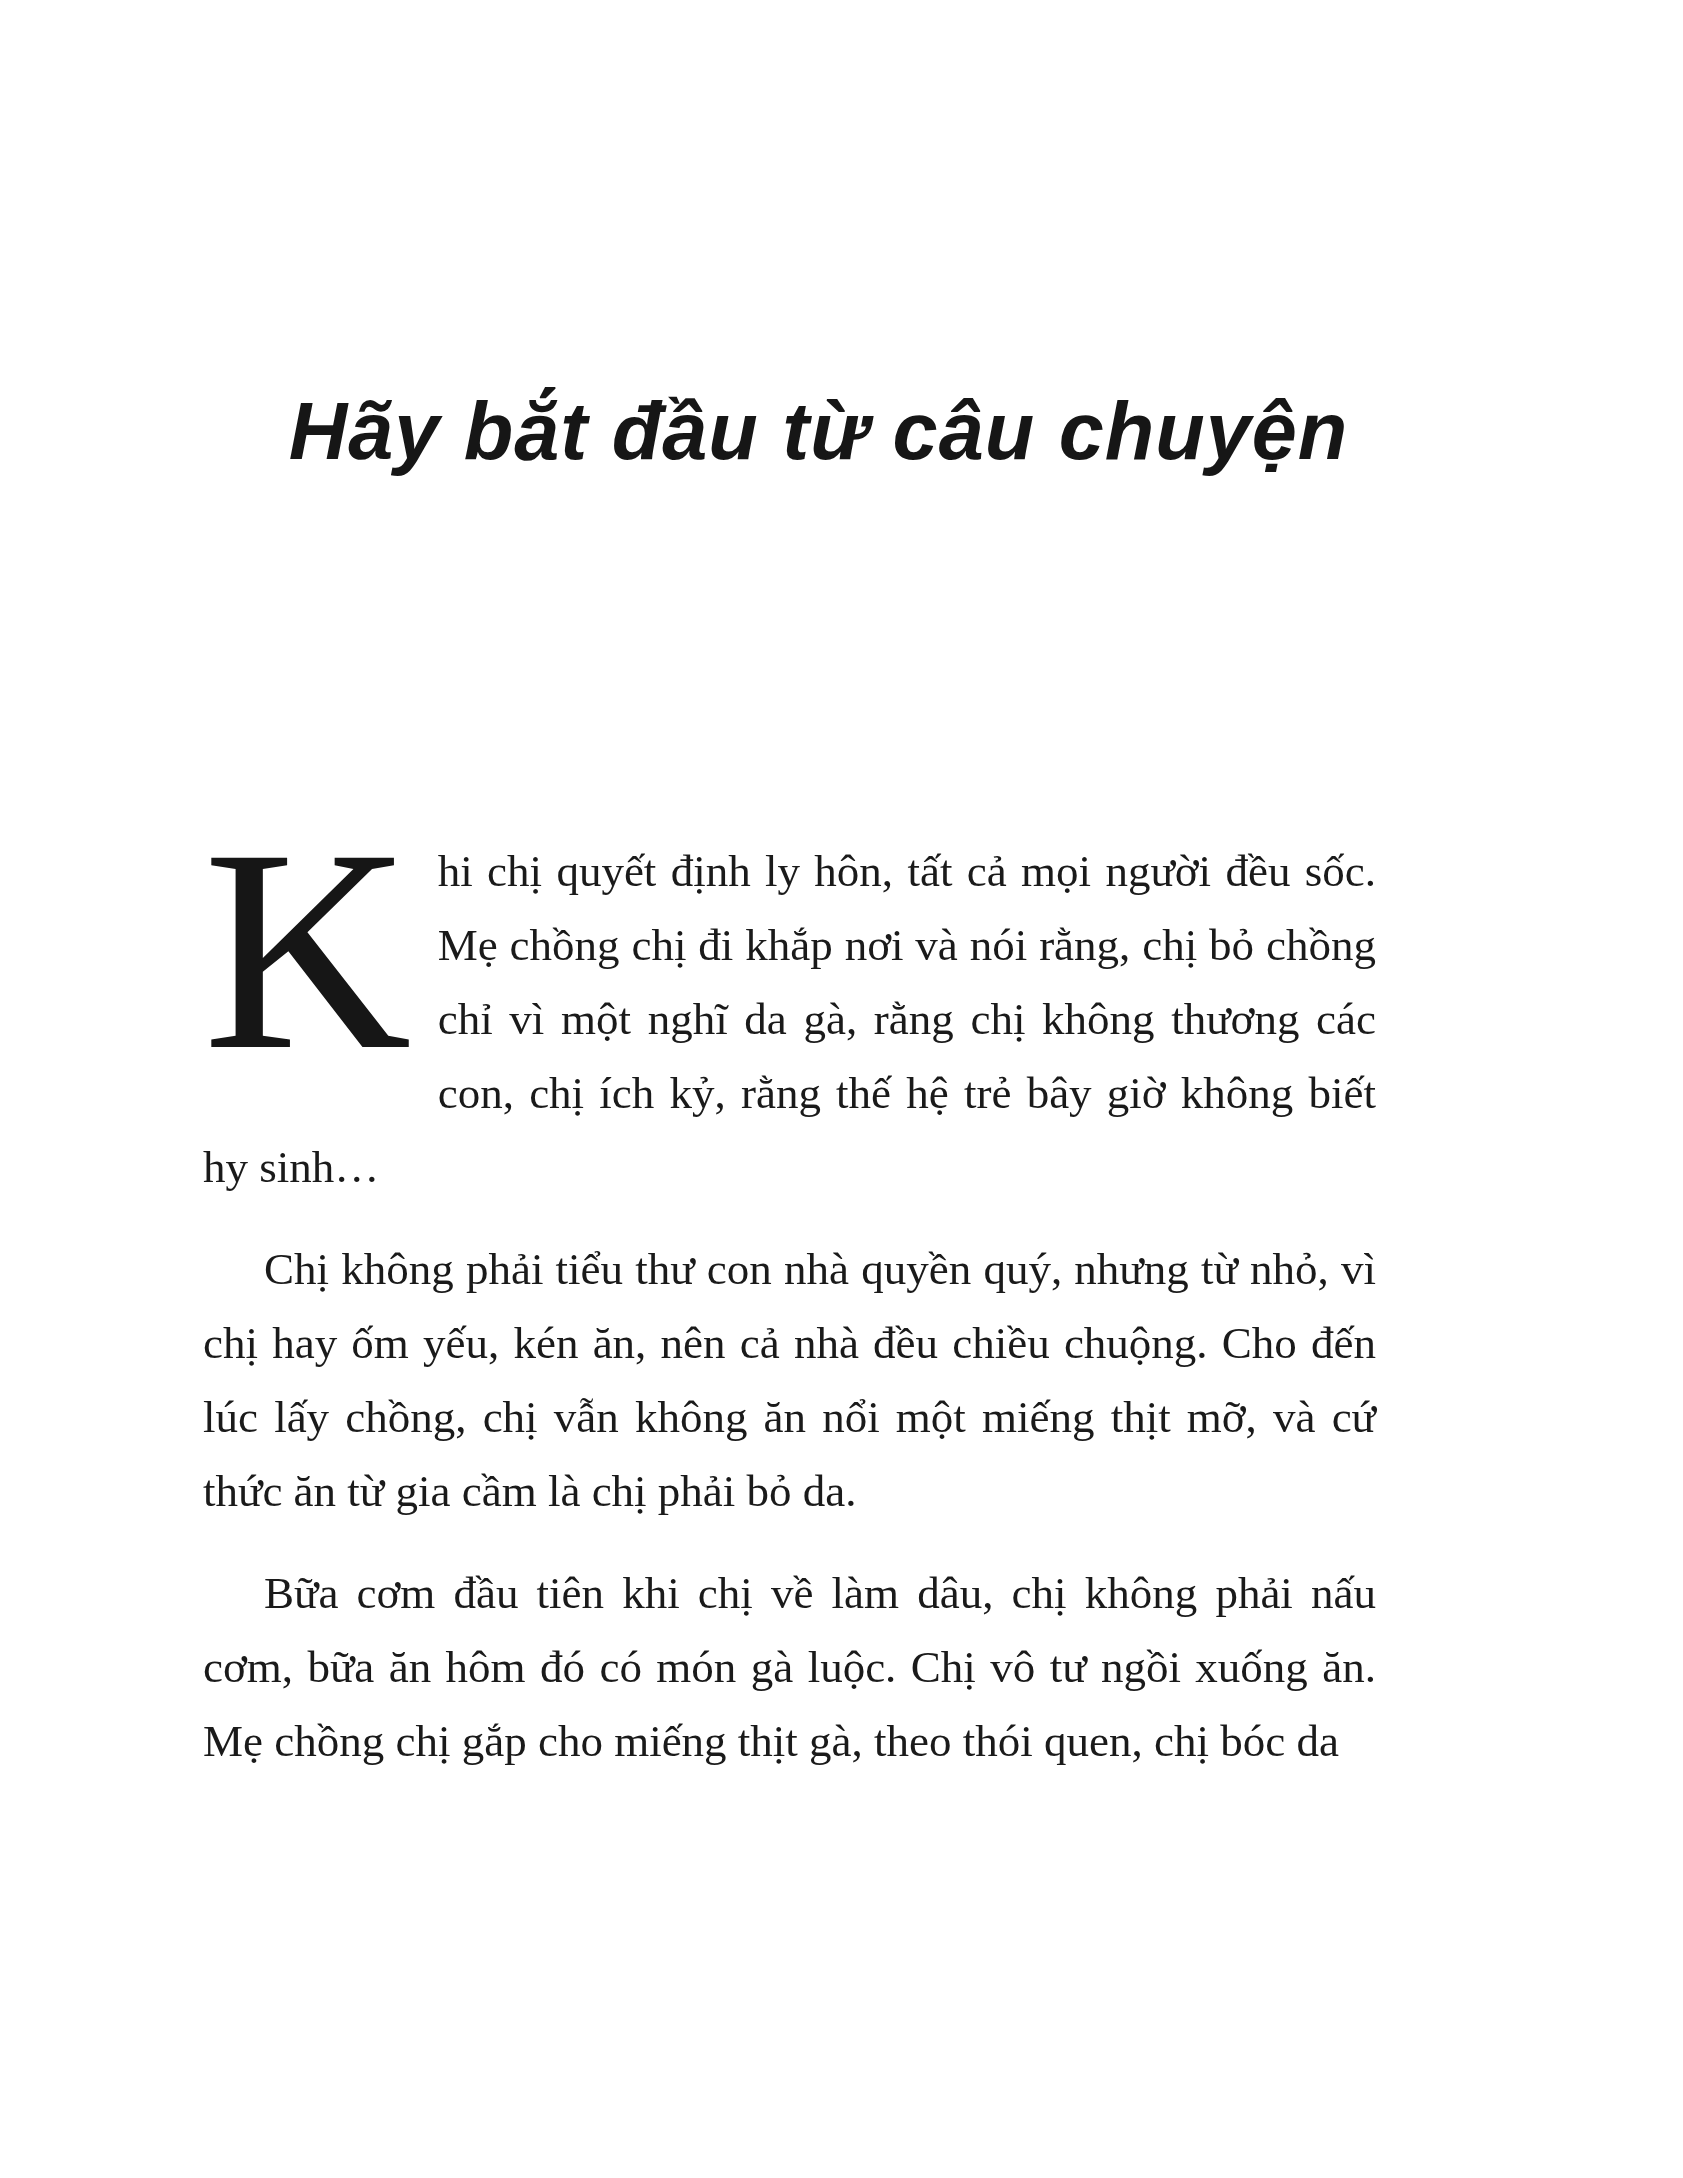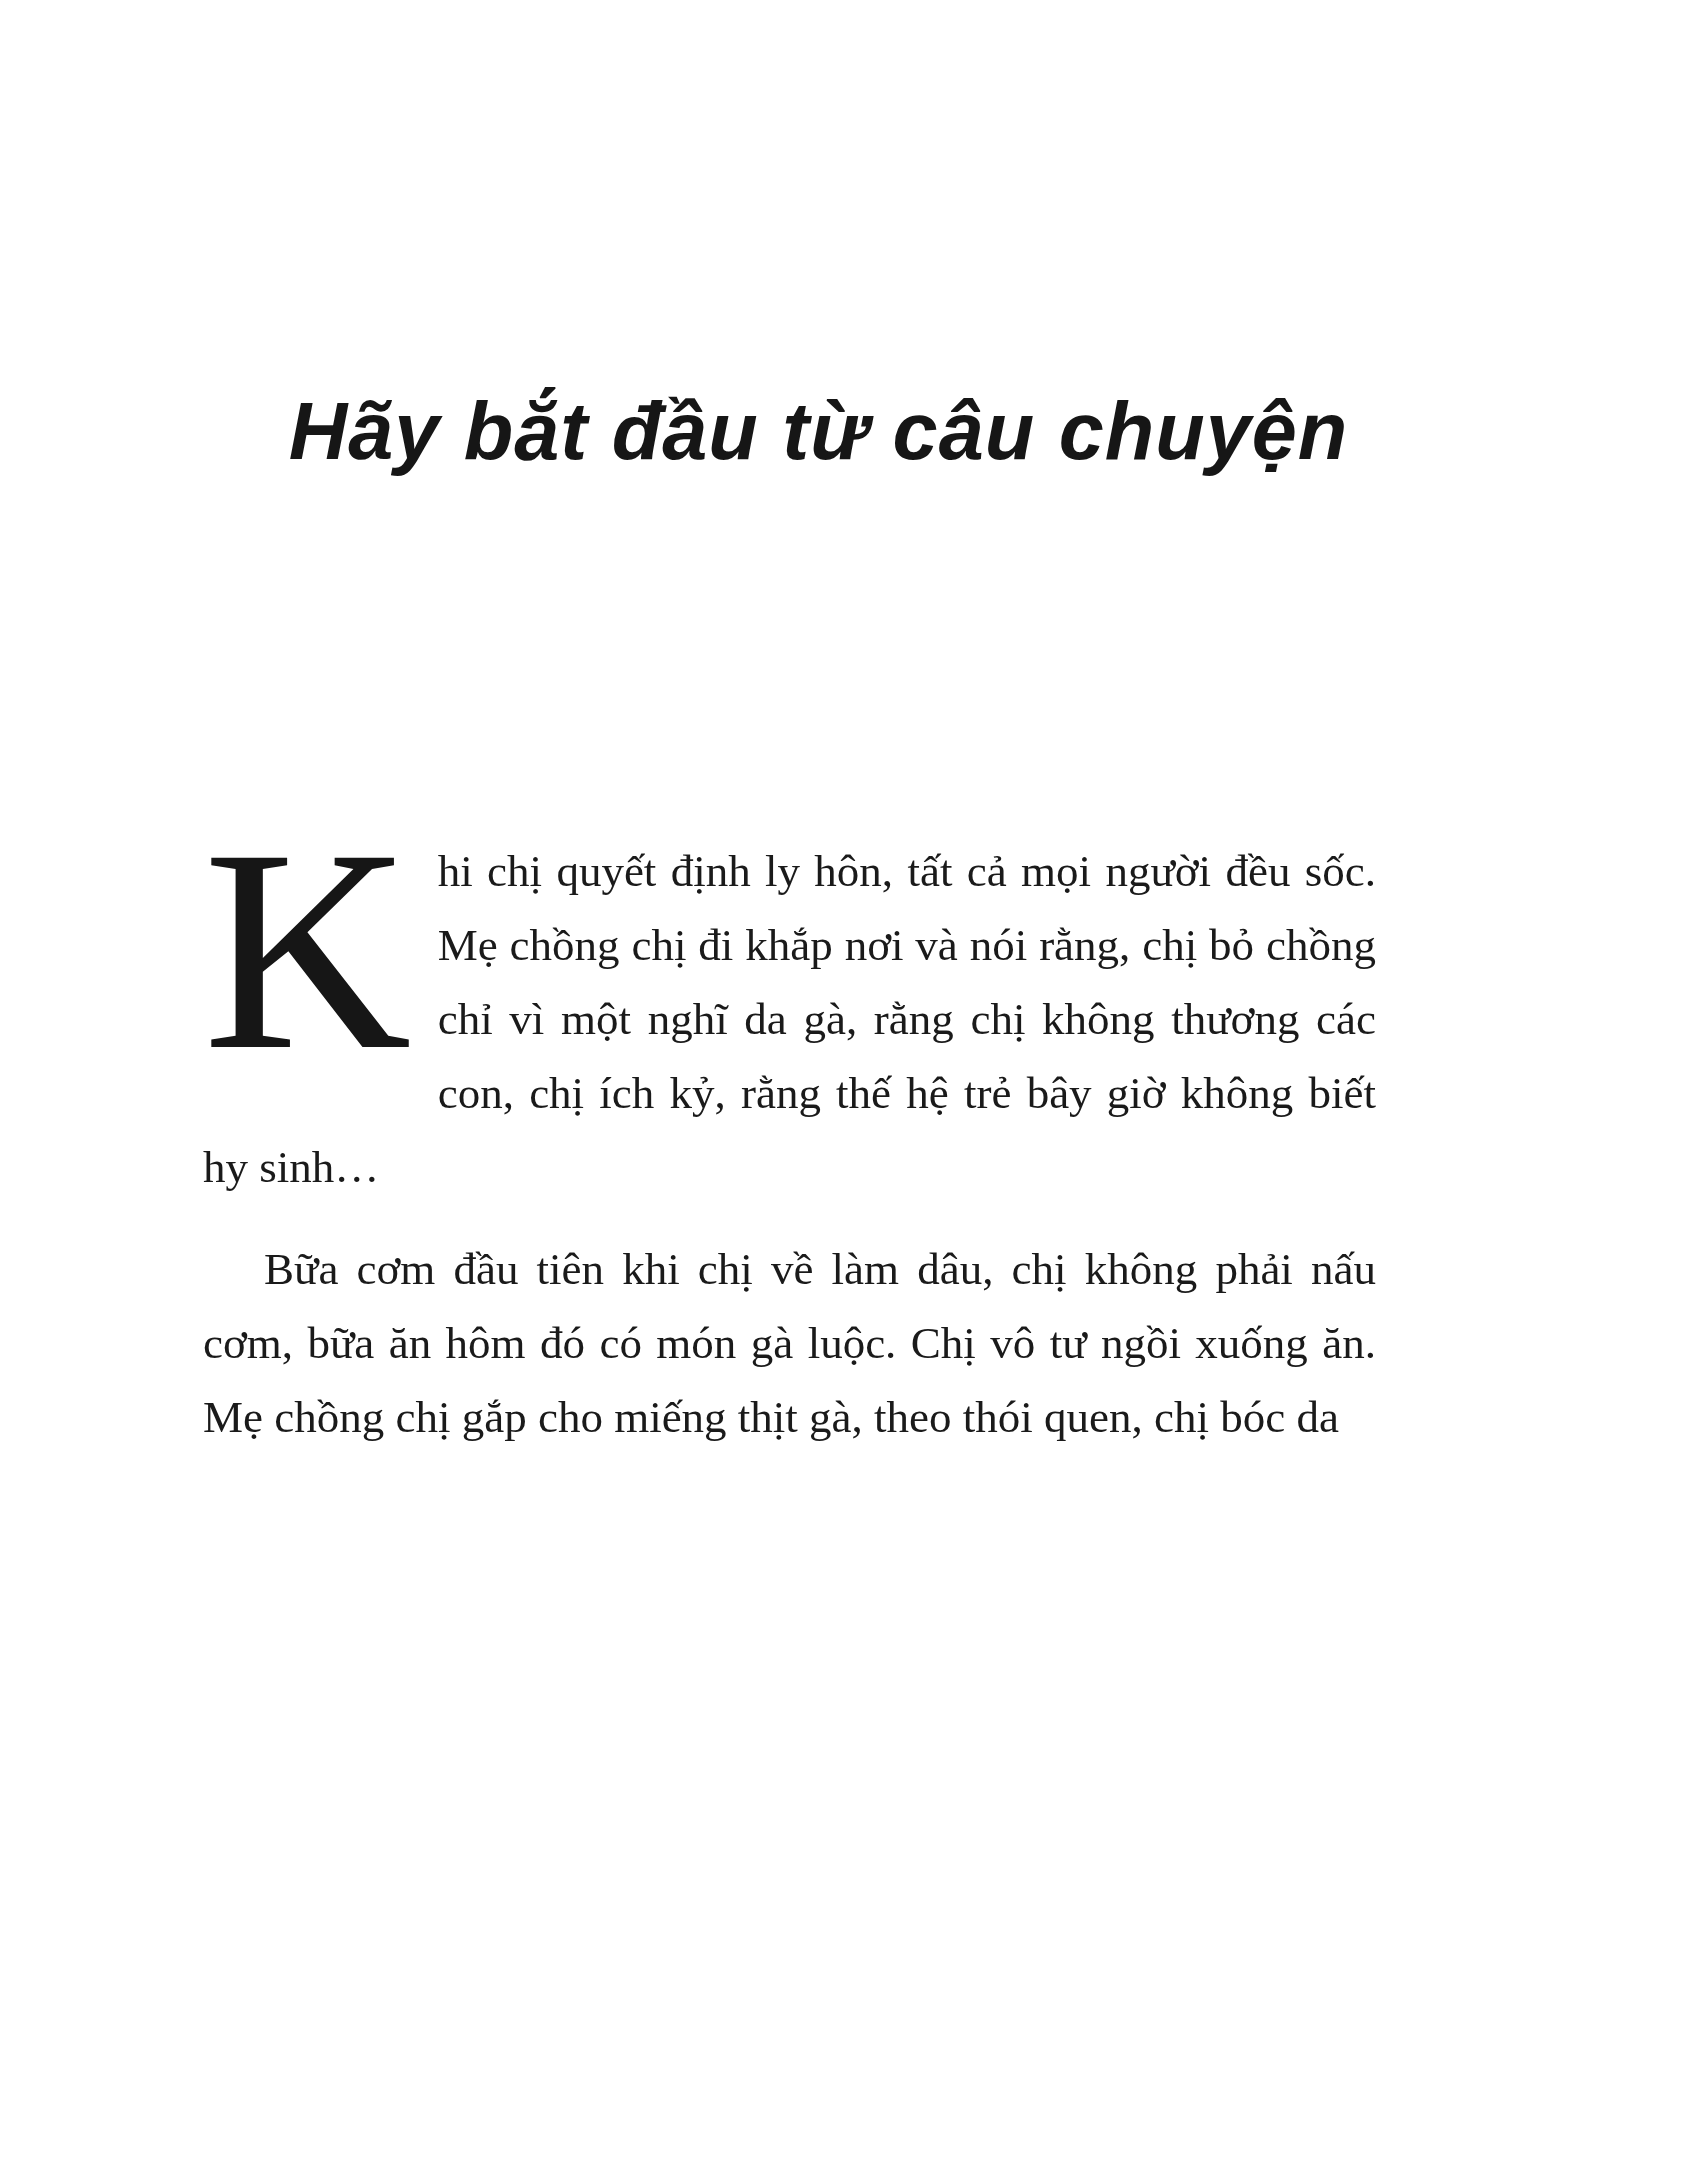--- a/index.html
+++ b/index.html
@@ -67,20 +67,21 @@
 
   <h1 class="title">
     <span class="title-line">Hãy bắt đầu từ câu chuyện</span>
   </h1>
 
   <div class="content">
 
     <p class="para"><span class="dropcap">K</span><span>hi chị quyết định ly hôn, tất cả mọi người đều sốc. Mẹ chồng chị đi khắp nơi và nói rằng, chị bỏ chồng chỉ vì một nghĩ da gà, rằng chị không thương các con, chị ích kỷ, rằng thế hệ trẻ bây giờ không biết hy sinh…</span></p>
 
 
+    <p class="para indent">Chị không phải tiểu thư con nhà quyền quý, nhưng từ nhỏ, vì chị hay ốm yếu, kén ăn, nên cả nhà đều chiều chuộng. Cho đến lúc lấy chồng, chị vẫn không ăn nổi một miếng thịt mỡ, và cứ thức ăn từ gia cầm là chị phải bỏ da.</p>
 
 
     <p class="para indent">Bữa cơm đầu tiên khi chị về làm dâu, chị không phải nấu cơm, bữa ăn hôm đó có món gà luộc. Chị vô tư ngồi xuống ăn. Mẹ chồng chị gắp cho miếng thịt gà, theo thói quen, chị bóc da</p>
 
   </div>
 
 </div>
 
 
 </body></html>

